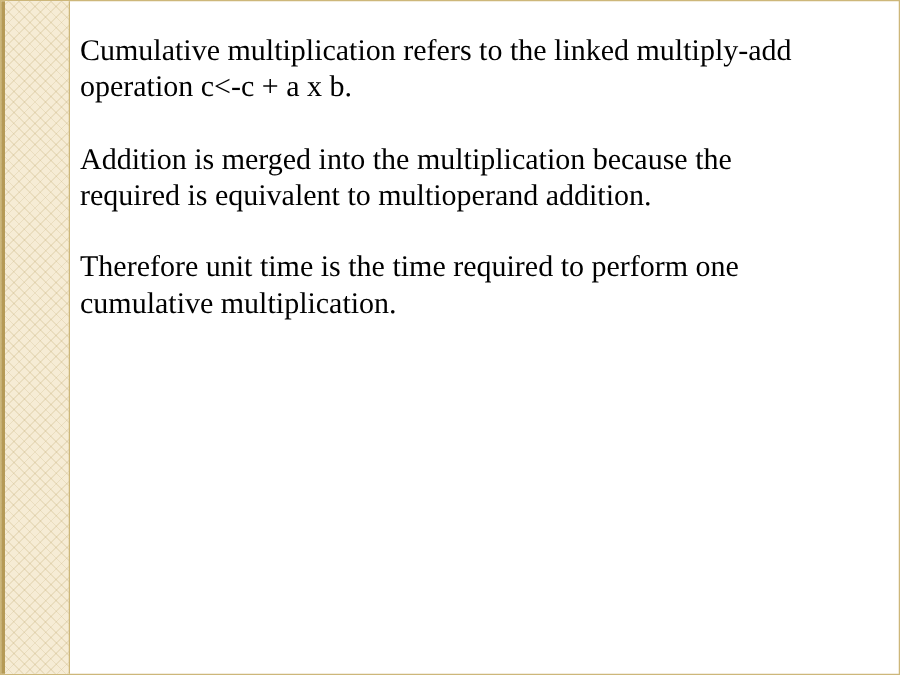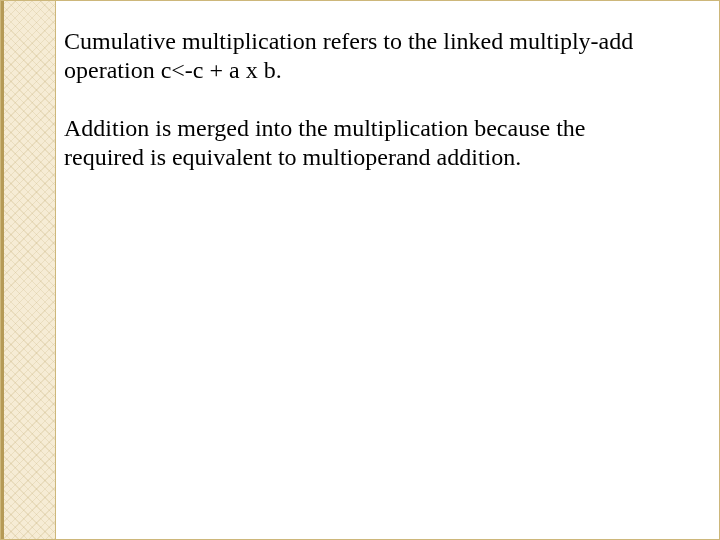--- a/index.html
+++ b/index.html
@@ -55,14 +55,15 @@
 </head>
 <body>
 
 <div class="slide">
   <div class="sidebar">
     <div class="sidebar-inner-stripe"></div>
   </div>
   <div class="content">
     <p class="para">Cumulative multiplication refers to the linked multiply-add operation c&lt;-c + a x b.</p>
     <p class="para">Addition is merged into the multiplication because the required is equivalent to multioperand addition.</p>
+    <p class="para">Therefore unit time is the time required to perform one cumulative multiplication.</p>
   </div>
 </div>
 
 </body></html>

